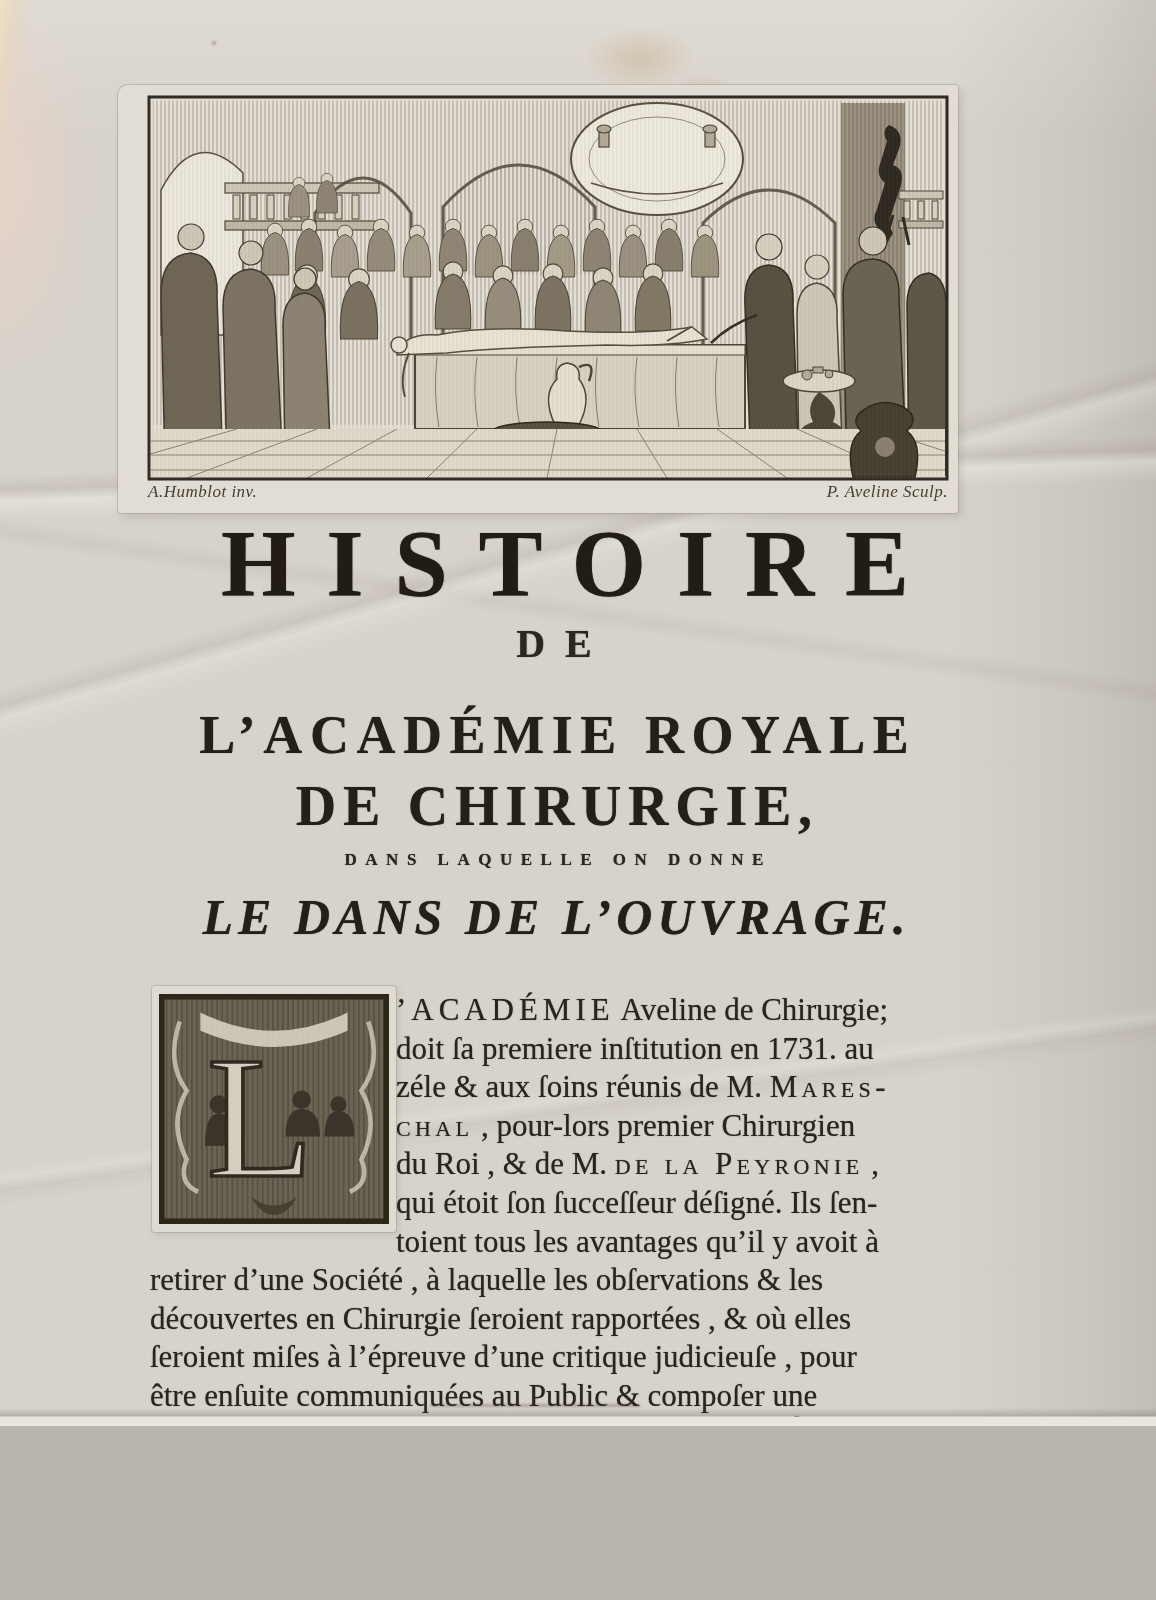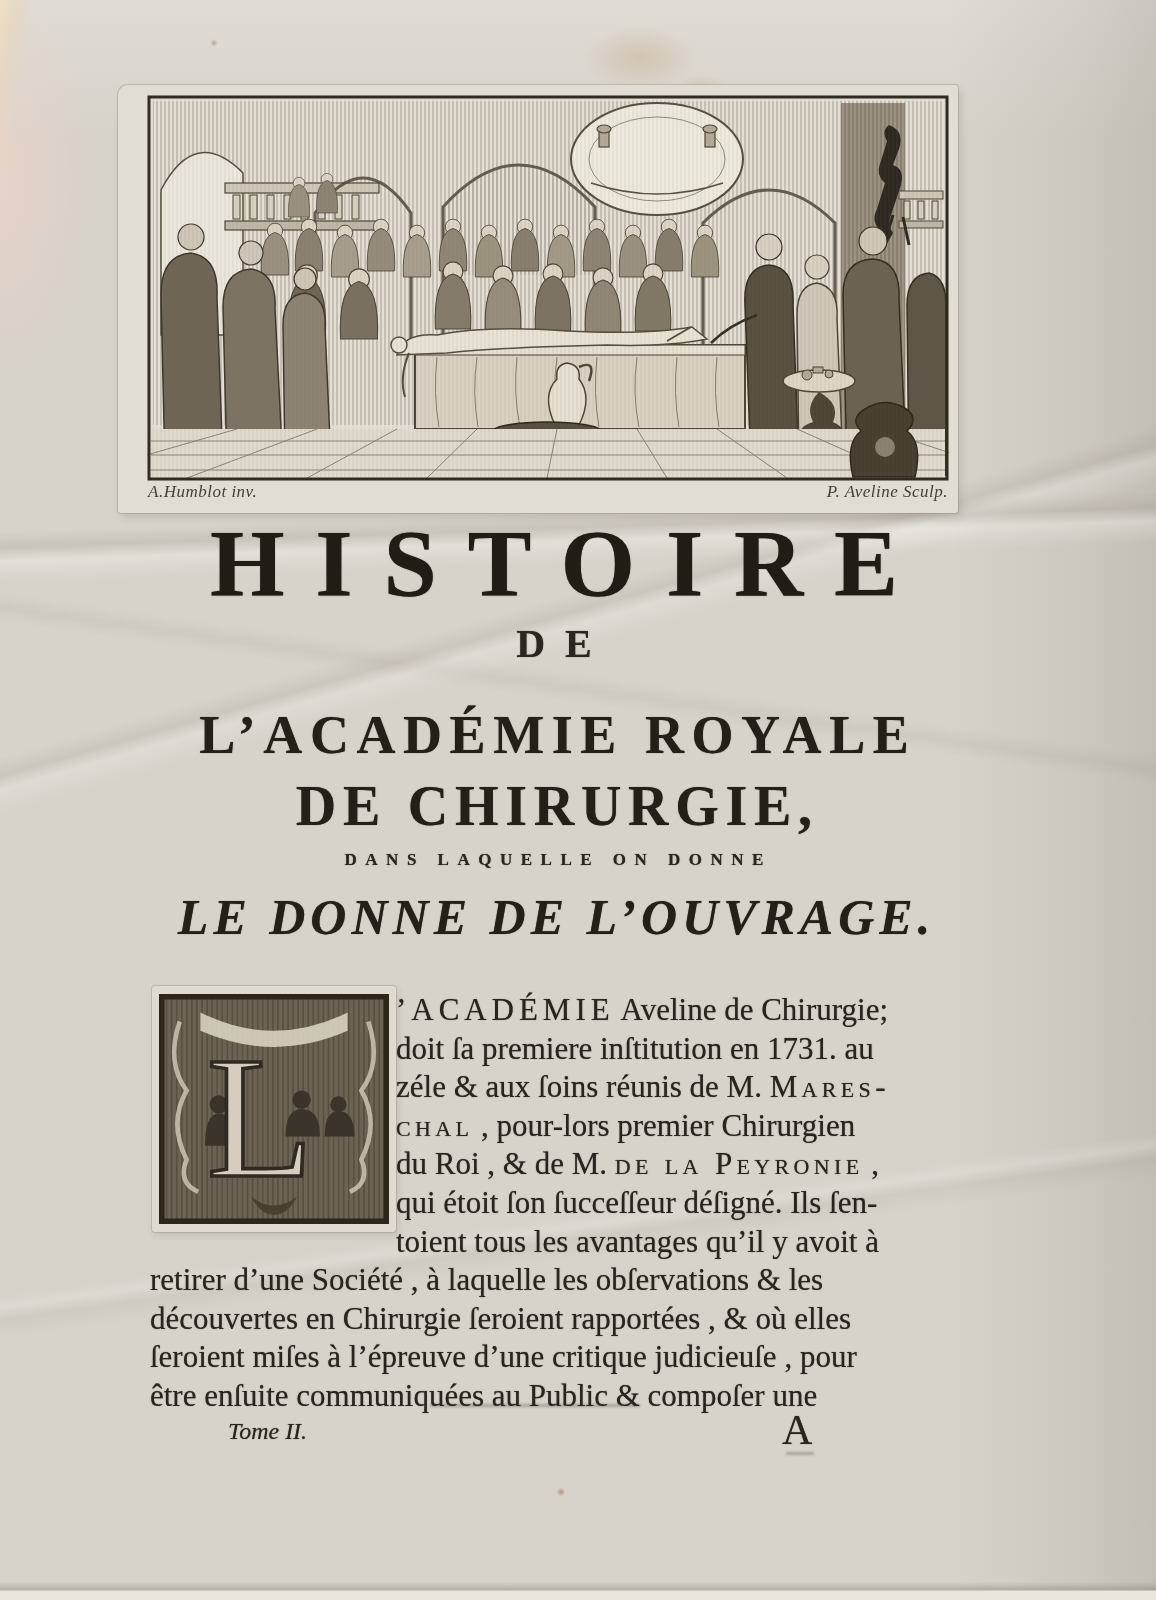--- a/index.html
+++ b/index.html
@@ -1,17 +1,17 @@
 <!DOCTYPE html>
 <html><head>
 <meta charset="utf-8">
 <style>
   html,body{margin:0;padding:0;background:#b9b4ac;}
   .page{
-    position:relative;width:1156px;height:1600px;overflow:hidden;
+    position:relative;width:1156px;height:1426px;overflow:hidden;
     font-family:"Liberation Serif","DejaVu Serif",serif;color:#2b2620;
     background:
       radial-gradient(ellipse 90px 50px at 640px 58px, rgba(186,146,92,.28), transparent 65%),
       radial-gradient(ellipse 46px 30px at 702px 96px, rgba(176,132,78,.30), transparent 70%),
       radial-gradient(circle 5px at 214px 43px, rgba(140,100,60,.45), transparent 75%),
       radial-gradient(circle 6px at 561px 1492px, rgba(152,92,62,.55), transparent 72%),
       radial-gradient(ellipse 120px 260px at 0px 180px, rgba(244,212,200,.55), transparent 75%),
       linear-gradient(100deg, rgba(240,224,196,.95) 0px, rgba(233,215,184,.55) 16px, rgba(233,215,184,.0) 34px),
       linear-gradient(to right, rgba(255,255,255,.0) 82%, rgba(104,98,88,.10) 94%, rgba(104,98,88,.18) 100%),
       linear-gradient(to bottom, rgba(255,255,255,.22) 0px, rgba(255,255,255,0) 140px),
@@ -37,21 +37,21 @@
   }
   .plate svg.engraving{position:absolute;left:29px;top:10px;width:802px;height:386px;display:block;}
   .credits{
     position:absolute;left:30px;right:10px;top:397px;display:flex;justify-content:space-between;
     font-style:italic;font-size:17px;color:#453f33;letter-spacing:.5px;
   }
   
   .titles{position:absolute;left:0;top:0;width:1108px;}
   .titles > div{position:absolute;width:100%;text-align:center;white-space:nowrap;
     text-shadow:0 0 1px rgba(43,38,32,.75);}
-  .t1{top:508px;font-size:96px;font-weight:700;letter-spacing:.32em;text-indent:.32em;color:#211c16;}
+  .t1{top:508px;font-size:96px;font-weight:700;letter-spacing:.32em;text-indent:.32em;color:#211c16;margin-left:11px;}
   .t2{top:620px;font-size:40px;font-weight:700;letter-spacing:.5em;text-indent:.5em;}
   .t3{top:704px;font-size:54px;font-weight:700;letter-spacing:.14em;text-indent:.14em;color:#241f19;}
   .t4{top:752px;font-size:56px;font-weight:700;letter-spacing:.12em;text-indent:.12em;color:#241f19;margin-top:22px;}
   .t5{top:850px;font-size:17px;font-weight:700;letter-spacing:.5em;text-indent:.5em;}
   .t6{top:888px;font-size:50px;font-weight:700;font-style:italic;letter-spacing:.10em;text-indent:.10em;color:#241f19;}
   
   .bodyblock{position:absolute;left:150px;top:991px;width:800px;font-size:31px;line-height:38.6px;
     color:#292420;text-shadow:0 0 1px rgba(43,38,32,.65);}
   .bline{white-space:nowrap;}
   .bline.indent{margin-left:246px;}
@@ -248,21 +248,21 @@
       <span>P. Aveline Sculp.</span>
     </div>
   </div>
 
   <div class="titles">
     <div class="t1">HISTOIRE</div>
     <div class="t2">DE</div>
     <div class="t3">L’ACADÉMIE ROYALE</div>
     <div class="t4">DE CHIRURGIE,</div>
     <div class="t5">DANS LAQUELLE ON DONNE</div>
-    <div class="t6">LE DONNE DE L’OUVRAGE.</div>
+    <div class="t6">LE DANS DE L’OUVRAGE.</div>
   </div>
 
   <div class="initial-leaf">
     <svg viewBox="0 0 100 100" aria-hidden="true">
       <defs>
         <pattern id="iv" width="2.2" height="4" patternUnits="userSpaceOnUse">
           <line x1="1.1" y1="0" x2="1.1" y2="4" stroke="#3c362a" stroke-width="0.55"></line>
         </pattern>
       </defs>
       <rect width="100" height="100" fill="#6b6353"></rect>

